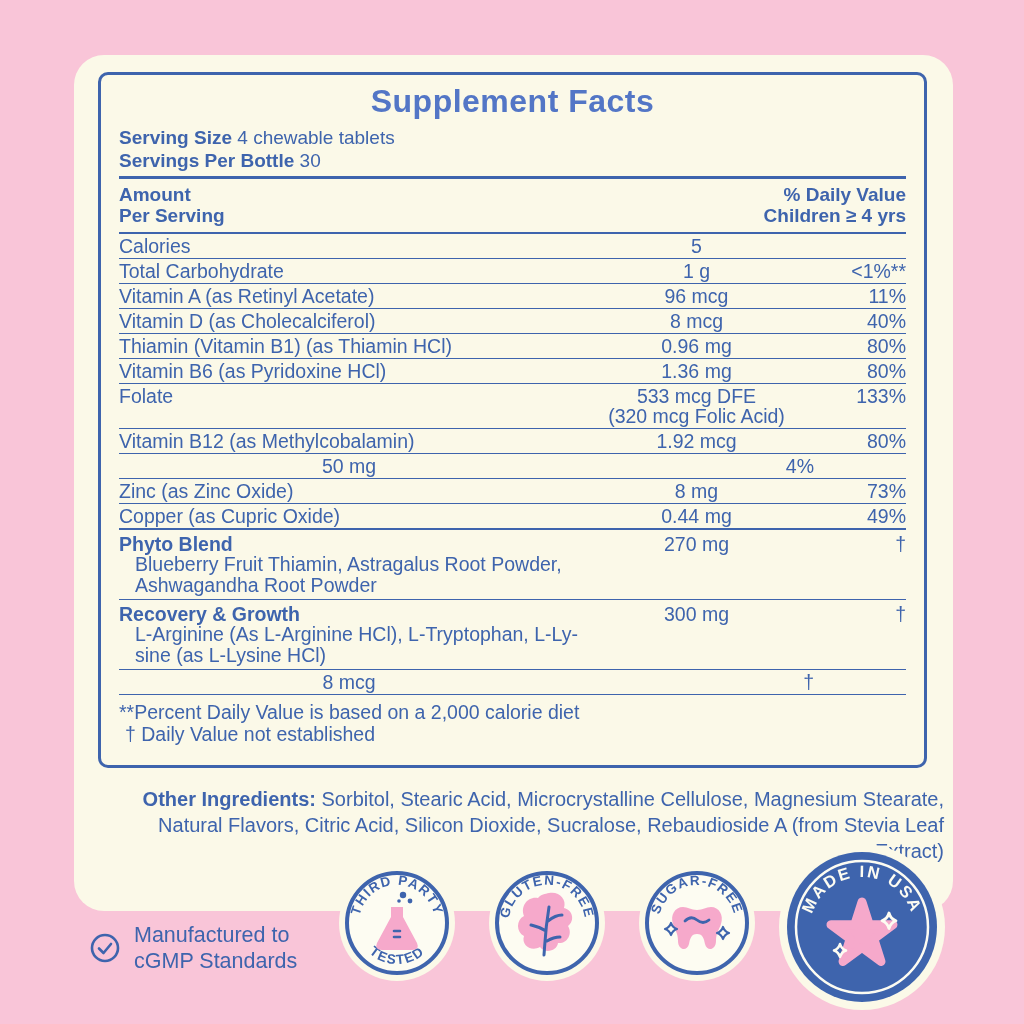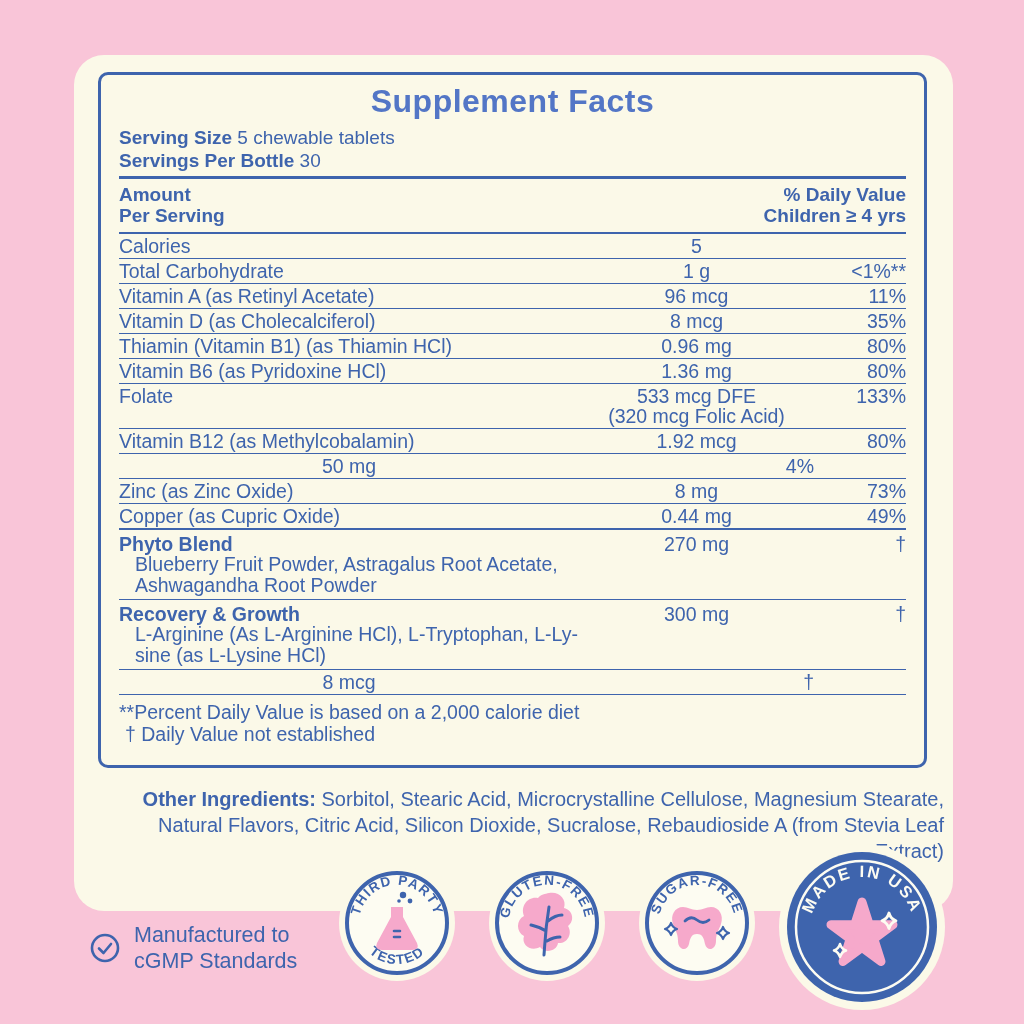--- a/index.html
+++ b/index.html
@@ -72,21 +72,21 @@
 </style>
 </head>
 <body>
 
 <div class="card"></div>
 
 <div class="facts">
   <div class="facts-title">Supplement Facts</div>
   <div class="serve-line">
     <b>Serving Size</b>
-    <span>5 chewable tablets</span>
+    <span>4 chewable tablets</span>
   </div>
   <div class="serve-line">
     <b>Servings Per Bottle</b>
     <span>30</span>
   </div>
   <hr class="rule">
   <div class="head-row">
     <div>
       <div>Amount</div>
       <div>Per Serving</div>
@@ -115,21 +115,21 @@
         <div class="frow-main">
           <div class="c-name">Vitamin A (as Retinyl Acetate)</div>
           <div class="c-amt">96 mcg</div>
           <div class="c-dv">11%</div>
         </div>
       </div>
       <div class="frow">
         <div class="frow-main">
           <div class="c-name">Vitamin D (as Cholecalciferol)</div>
           <div class="c-amt">8 mcg</div>
-          <div class="c-dv">35%</div>
+          <div class="c-dv">40%</div>
         </div>
       </div>
       <div class="frow">
         <div class="frow-main">
           <div class="c-name">Thiamin (Vitamin B1) (as Thiamin HCl)</div>
           <div class="c-amt">0.96 mg</div>
           <div class="c-dv">80%</div>
         </div>
       </div>
       <div class="frow">
@@ -172,21 +172,21 @@
           <div class="c-amt">0.44 mg</div>
           <div class="c-dv">49%</div>
         </div>
       </div>
       <div class="frow bold thick">
         <div class="frow-main">
           <div class="c-name">Phyto Blend</div>
           <div class="c-amt">270 mg</div>
           <div class="c-dv">†</div>
         </div>
-        <div class="sub">Blueberry Fruit Powder, Astragalus Root Acetate,</div>
+        <div class="sub">Blueberry Fruit Thiamin, Astragalus Root Powder,</div>
         <div class="sub">Ashwagandha Root Powder</div>
       </div>
       <div class="frow bold">
         <div class="frow-main">
           <div class="c-name">Recovery &amp; Growth</div>
           <div class="c-amt">300 mg</div>
           <div class="c-dv">†</div>
         </div>
         <div class="sub">L-Arginine (As L-Arginine HCl), L-Tryptophan, L-Ly-</div>
         <div class="sub">sine (as L-Lysine HCl)</div>

